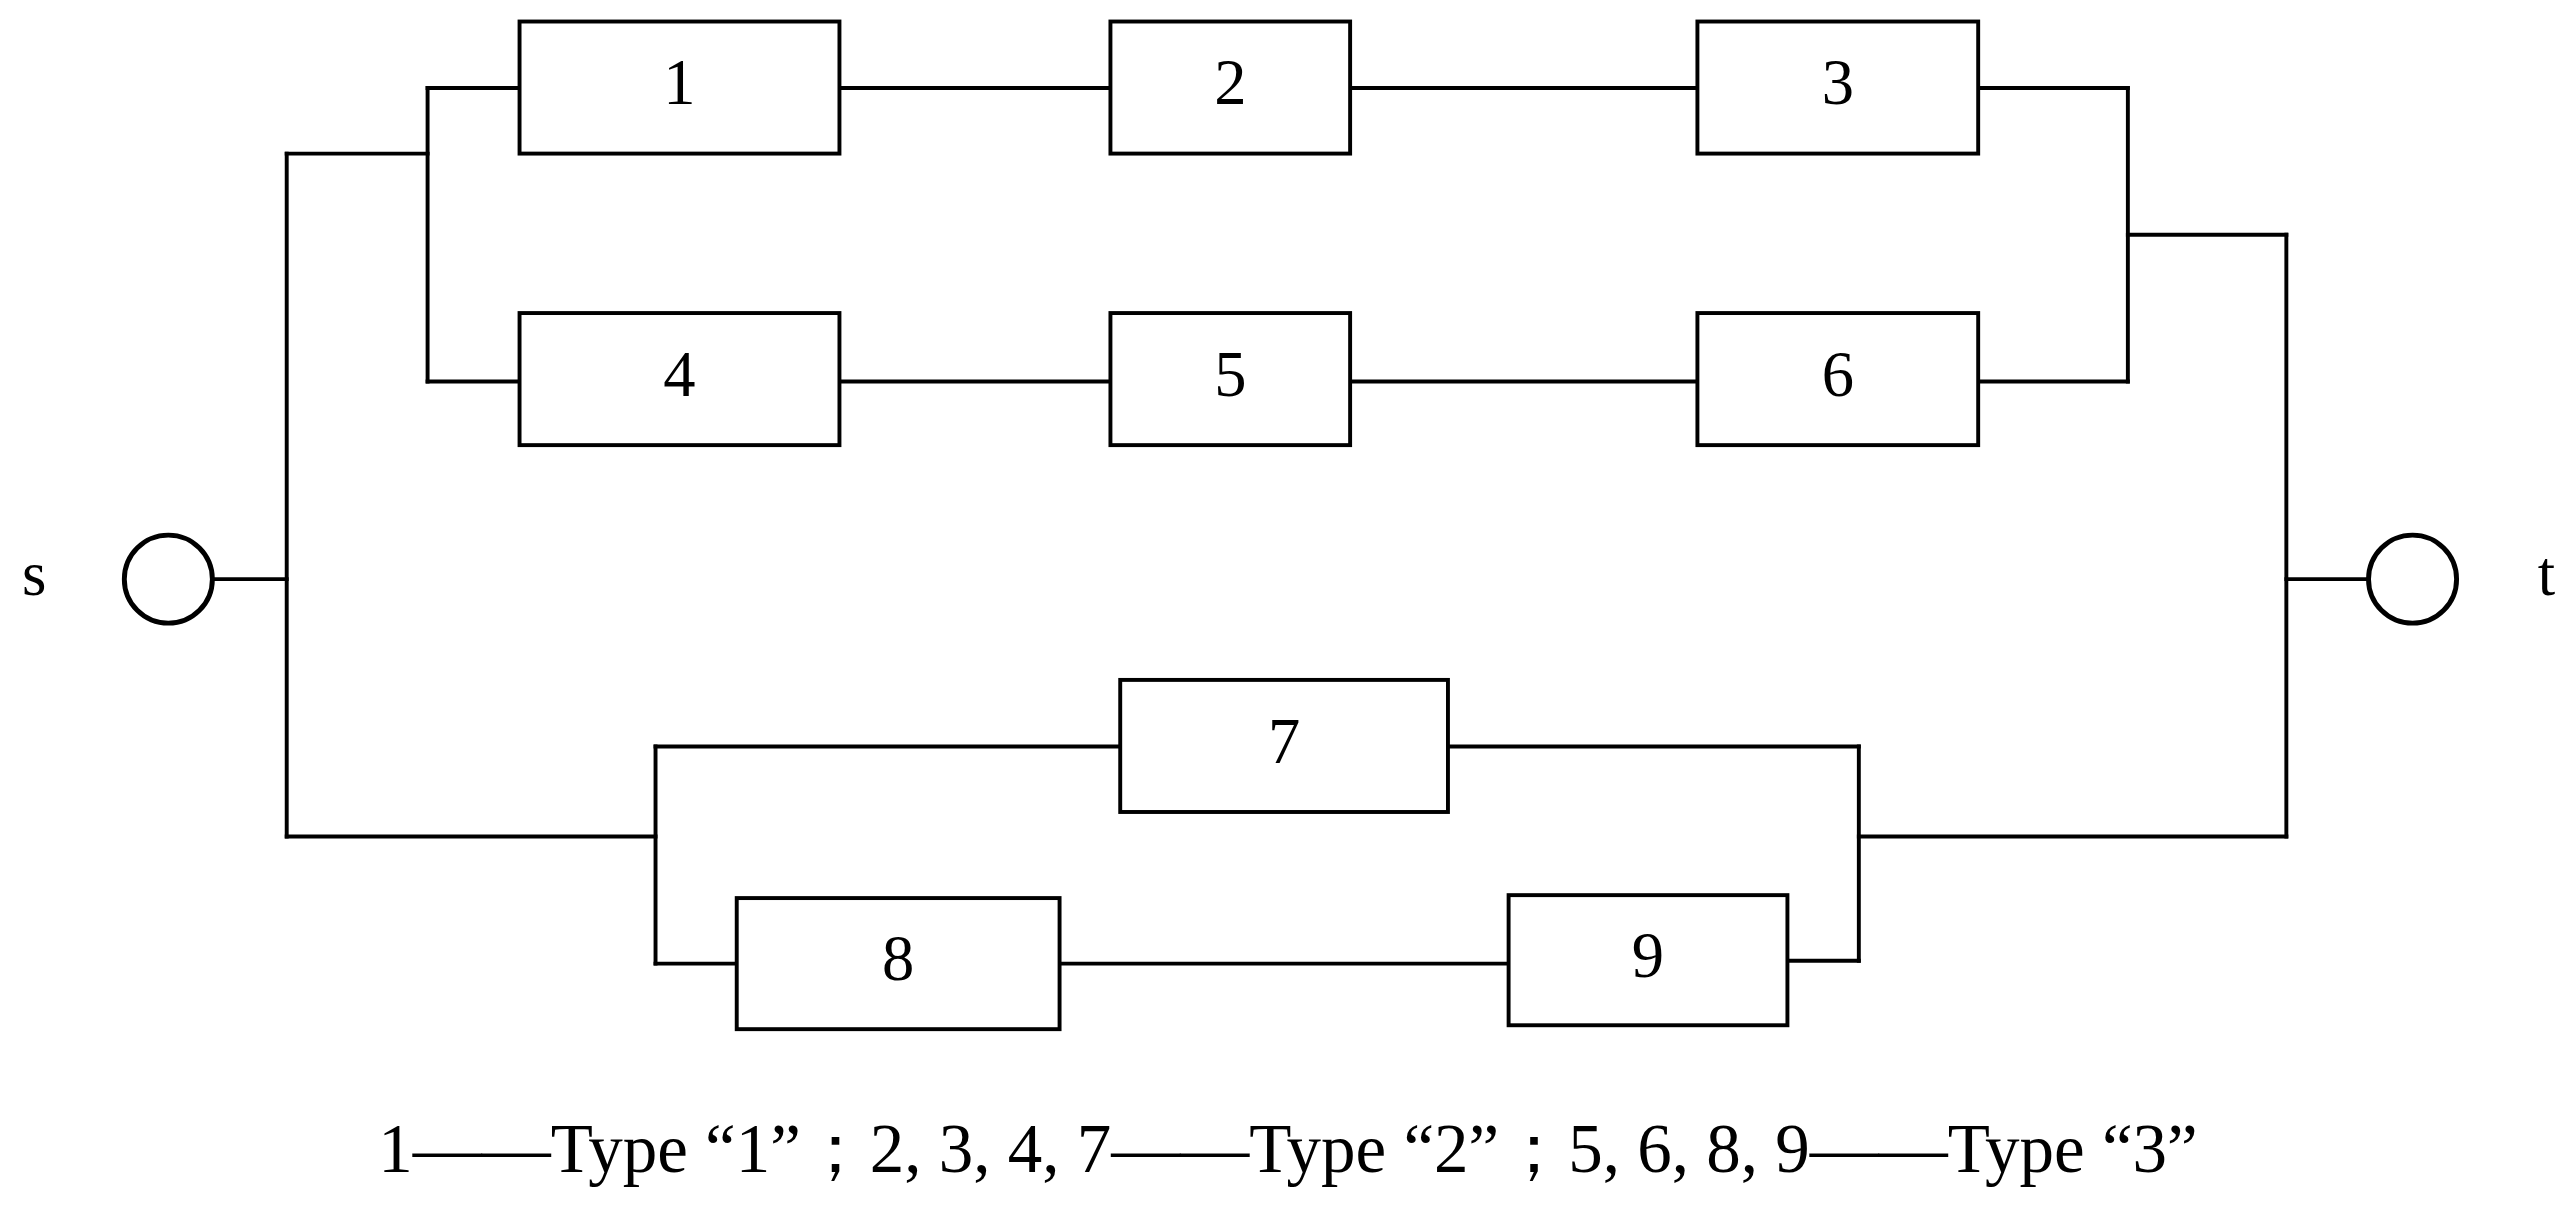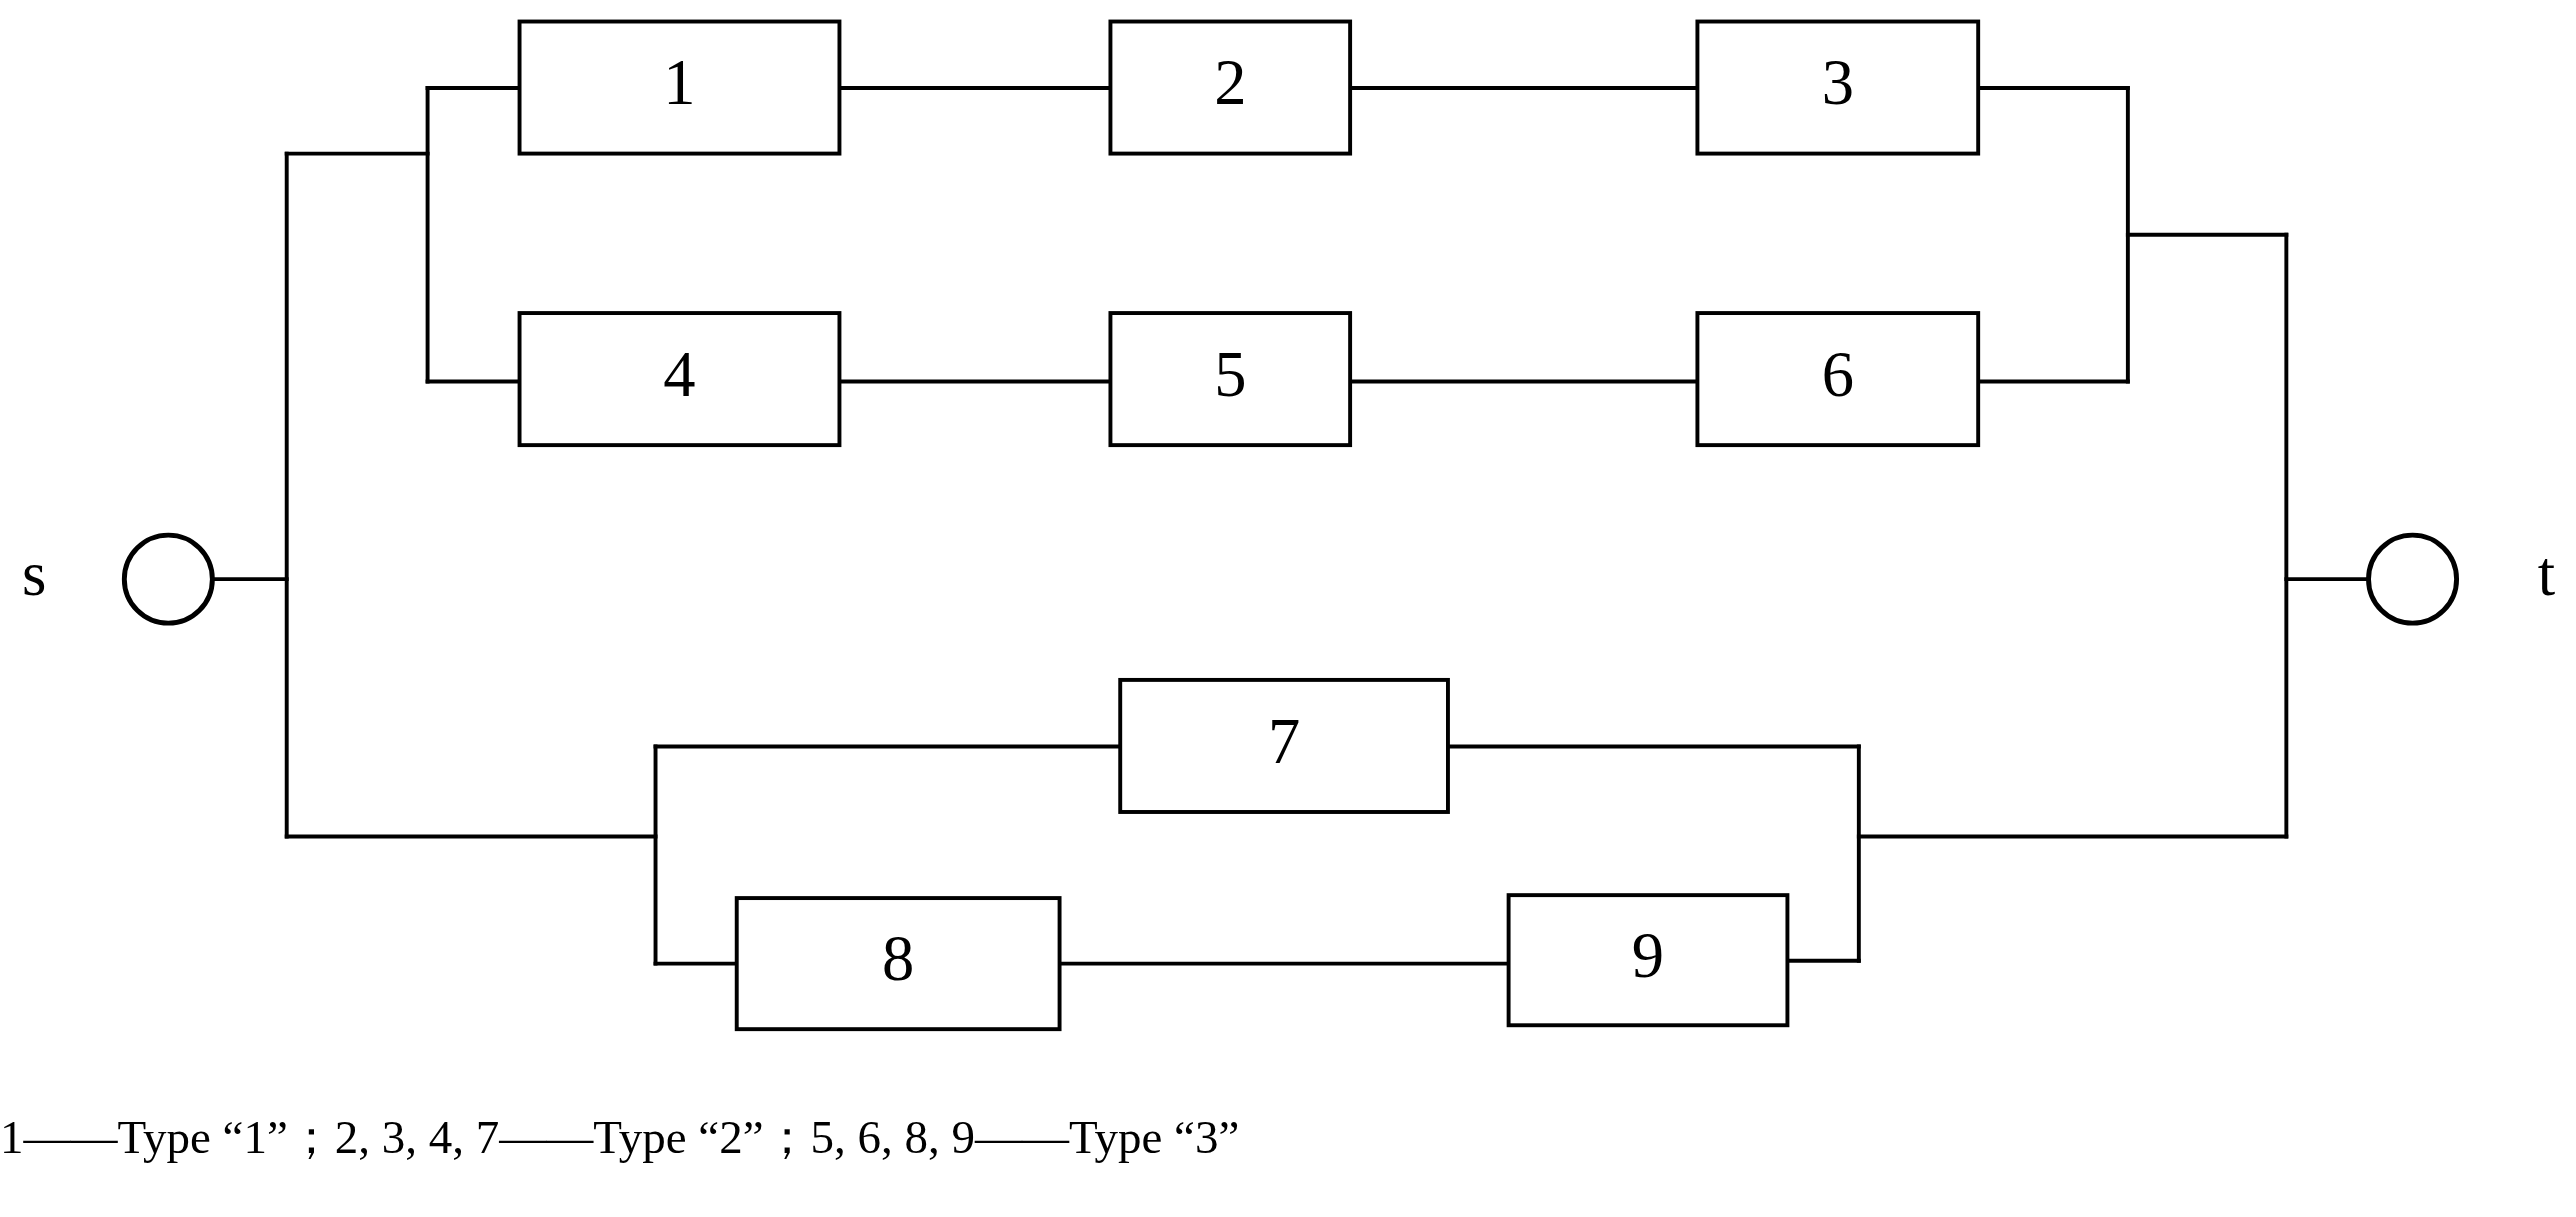--- a/index.html
+++ b/index.html
@@ -53,23 +53,23 @@
     font-size: 64px;
     fill: #000000;
     text-anchor: middle;
     dominant-baseline: middle;
   }
   #caption {
     position: absolute;
     left: 0;
     top: 1113px;
     width: 2576px;
-    text-align: left;
+    text-align: center;
     font-family: "Liberation Serif", "DejaVu Serif", serif;
-    font-size: 47px;
+    font-size: 69px;
     line-height: 1.05;
     color: #000000;
     white-space: nowrap;
   }
 </style>
 </head>
 <body>
 
 <div id="page">
 

